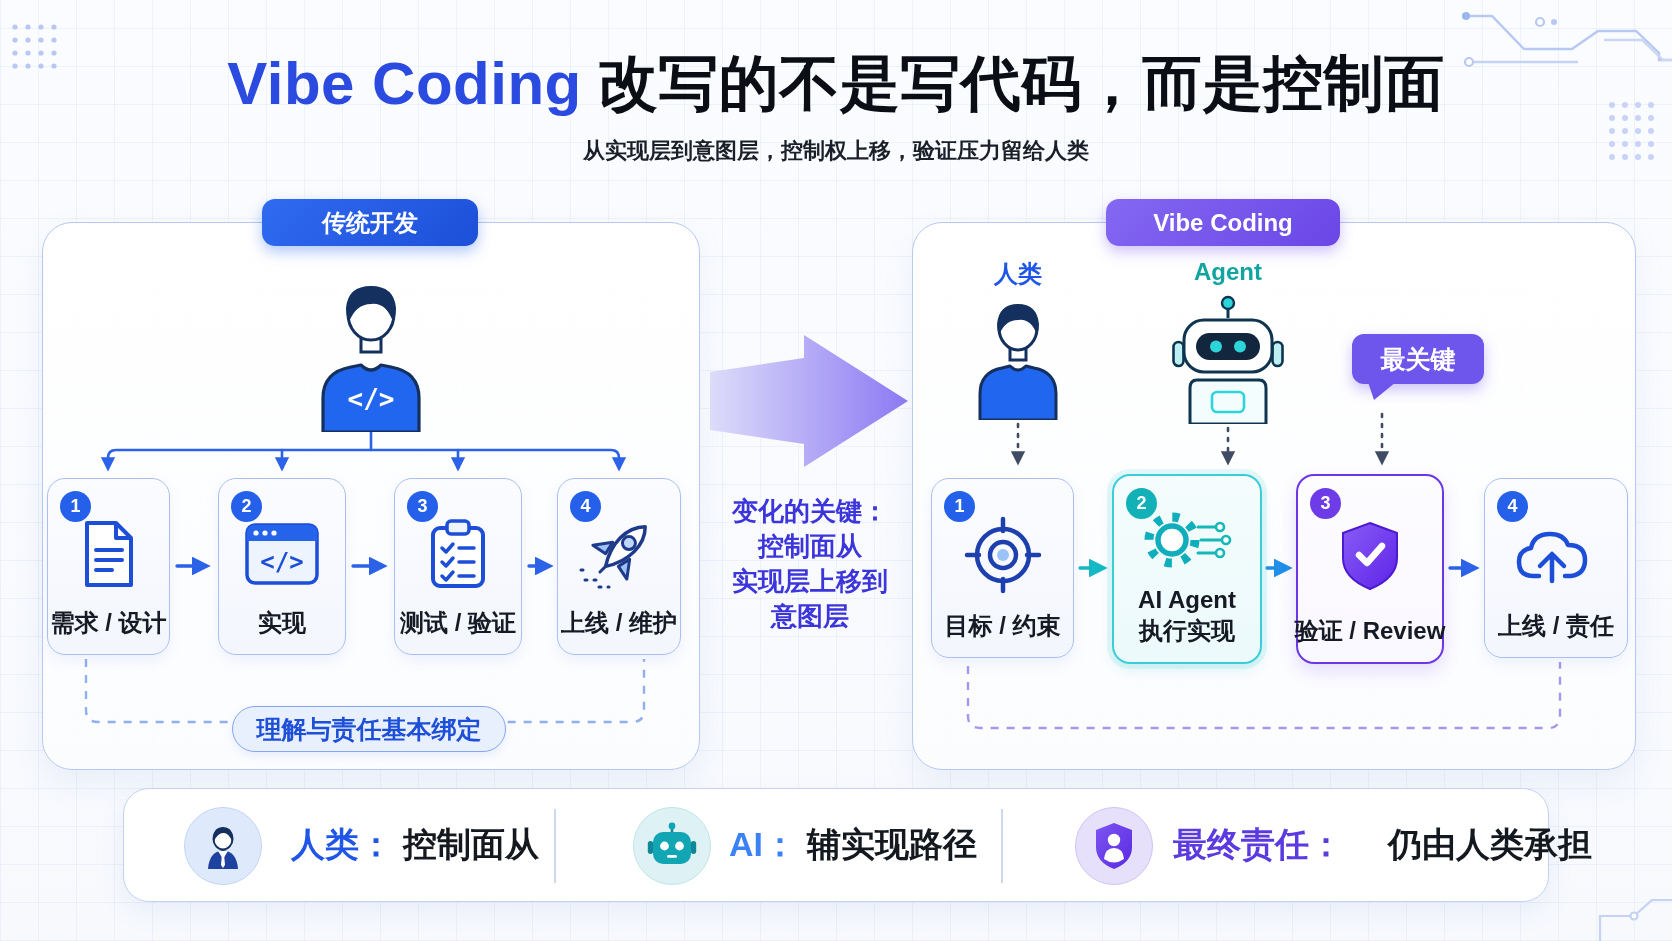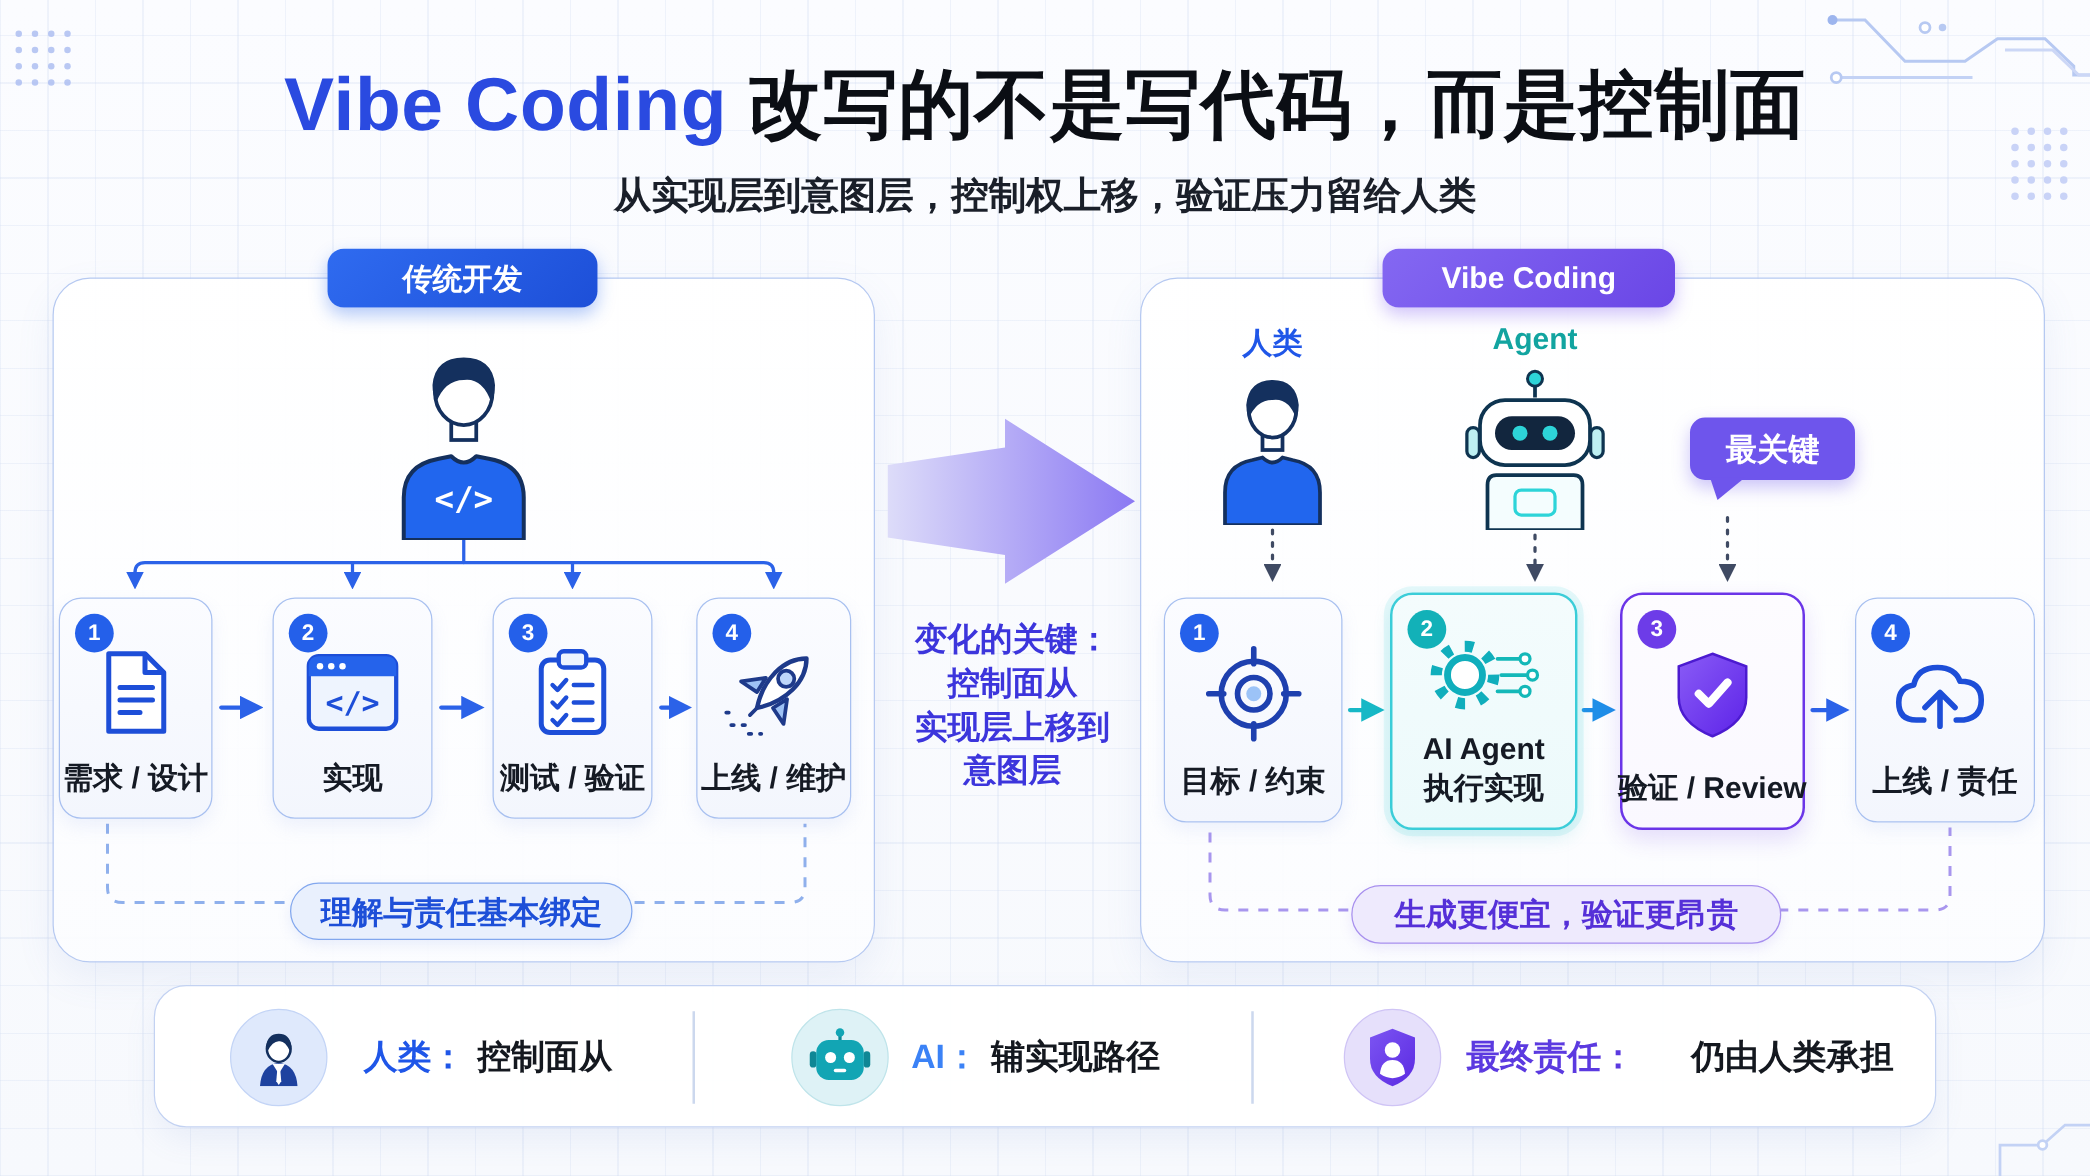--- a/index.html
+++ b/index.html
@@ -10,21 +10,21 @@
     background:
       repeating-linear-gradient(0deg, rgba(205,217,240,.28) 0 1px, transparent 1px 38px),
       repeating-linear-gradient(90deg, rgba(205,217,240,.28) 0 1px, transparent 1px 38px),
       linear-gradient(180deg,#fbfcff 0%,#f7f9fd 100%);
   }
   .abs{position:absolute;}
   
   .title{left:0;top:44px;width:100%;text-align:center;font-size:60px;font-weight:900;letter-spacing:.5px;white-space:nowrap;}
   .title .brand{color:#2a4ae0;margin-right:16px;}
   .title .rest{color:#0b0e14;}
-  .subtitle{left:0;top:136px;width:100%;text-align:center;font-size:30px;font-weight:700;color:#1a1f29;}
+  .subtitle{left:0;top:136px;width:100%;text-align:center;font-size:22px;font-weight:700;color:#1a1f29;}
   
   .panel{border-radius:30px;background:linear-gradient(180deg,rgba(255,255,255,.96),rgba(252,253,255,.9));
          border:1.6px solid #b6c9f1;box-shadow:0 12px 30px rgba(110,140,210,.10);}
   .panel-pill{border-radius:13px;display:flex;align-items:center;justify-content:center;
               color:#fff;font-size:24px;font-weight:800;z-index:6;}
   .pill-blue{background:linear-gradient(135deg,#2f6bf0,#1d4fd8);box-shadow:0 6px 14px rgba(37,99,235,.35);}
   .pill-purple{background:linear-gradient(135deg,#8468f2,#6a46e6);box-shadow:0 6px 14px rgba(122,85,240,.35);}
   
   .box{border-radius:18px;background:linear-gradient(180deg,#fbfcff,#f3f6fd);
        border:1.6px solid #a8c0f0;box-shadow:0 6px 14px rgba(130,160,230,.12);
@@ -47,21 +47,21 @@
   .foot-purple{background:#eeeafd;border:1.8px solid #a78fee;color:#5530d8;box-shadow:0 4px 10px rgba(140,120,235,.15);}
   .callout{background:#6e55ec;border-radius:12px;color:#fff;font-size:25px;font-weight:800;
            display:flex;align-items:center;justify-content:center;z-index:6;box-shadow:0 6px 14px rgba(110,85,236,.35);}
   .callout::after{content:'';position:absolute;left:16px;bottom:-16px;width:0;height:0;
            border-left:6px solid transparent;border-right:22px solid transparent;border-top:18px solid #6e55ec;}
   
   .legend-bar{border-radius:26px;background:rgba(255,255,255,.95);border:1.6px solid #c3d2f2;
               box-shadow:0 10px 24px rgba(110,140,210,.10);z-index:4;}
   .legend-circle{position:absolute;top:18px;width:78px;height:78px;border-radius:50%;
                  display:flex;align-items:center;justify-content:center;}
-  .legend-text{position:absolute;top:0;height:100%;display:flex;align-items:center;font-size:27px;font-weight:800;white-space:nowrap;}
+  .legend-text{position:absolute;top:0;height:100%;display:flex;align-items:center;font-size:34px;font-weight:800;white-space:nowrap;}
   .legend-divider{position:absolute;top:20px;width:1.6px;height:74px;background:#ccd8ee;}
   .term-blue{color:#1f56e8;margin-right:10px;} .term-teal{color:#3b82f6;margin-right:10px;} .term-purple{color:#5b3ae0;margin-right:10px;}
   .legend-desc{color:#14181f;font-weight:700;}
   svg{display:block;}
 </style>
 </head>
 <body>
 
 <div id="canvas">
 
@@ -342,21 +342,20 @@
     <span class="badge badge-blue">4</span>
     <span class="icon-wrap">
       <svg width="86" height="64" viewBox="0 0 86 64">
         <path d="M26 53 H20 Q6 53 6 39 Q6 27 18 25 Q21 11 37 11 Q51 11 55 22 Q72 22 72 37 Q72 51 58 53 H52" fill="none" stroke="#1d4ed8" stroke-width="4.5" stroke-linecap="round" stroke-linejoin="round"></path>
         <path d="M39 58 V32 M27 43 L39 31 L51 43" fill="none" stroke="#1d4ed8" stroke-width="4.5" stroke-linecap="round" stroke-linejoin="round"></path>
       </svg>
     </span>
     <span class="step-label">上线 / 责任</span>
   </div>
 
-  <div class="abs foot-pill foot-purple" style="left:1081px;top:708px;width:344px;height:47px;">生成更便宜，验证更昂贵</div>
 
   <div class="abs legend-bar" style="left:123px;top:788px;width:1426px;height:114px;">
 
     <span class="legend-circle" style="left:60px;background:#dfe9fc;border:1.5px solid #c3d4f6;">
       <svg width="46" height="46" viewBox="0 0 46 46">
         <path d="M8 46 Q9 29 23 27 Q37 29 38 46 Z" fill="#1e429f"></path>
         <path d="M18 28 L23 36 L28 28 Z" fill="#fff"></path>
         <path d="M21.8 33 H24.2 L25 42 L23 45 L21 42 Z" fill="#fff"></path>
         <ellipse cx="23" cy="16" rx="9.5" ry="10.5" fill="#fff" stroke="#14305e" stroke-width="2"></ellipse>
         <path d="M13 14 Q14 4 23 4 Q32 4 33 14 Q33 16 32 18 Q28 9 23 10 Q18 10 14 18 Q13 16 13 14 Z" fill="#14305e"></path>

